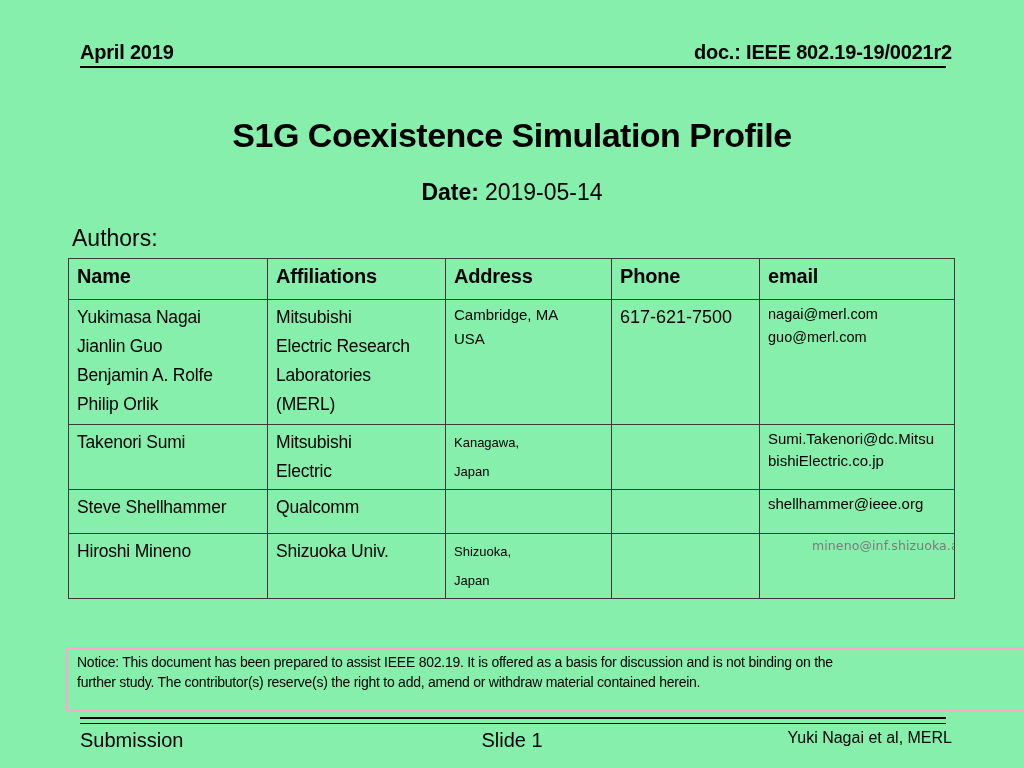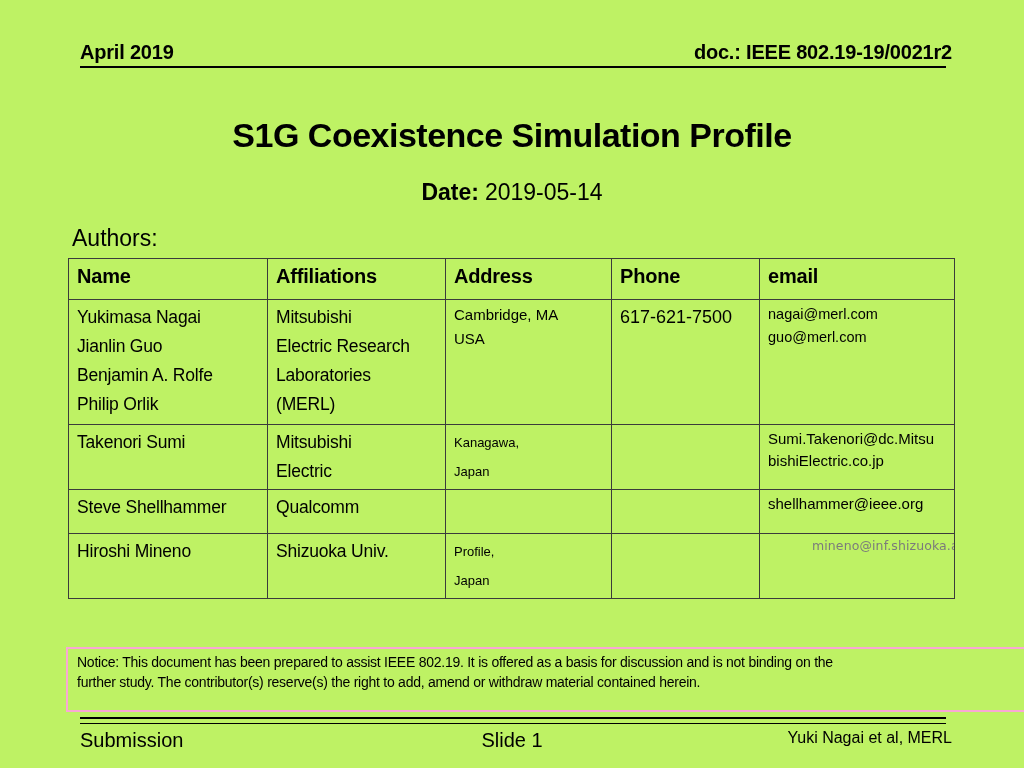--- a/index.html
+++ b/index.html
@@ -1,19 +1,19 @@
 <!DOCTYPE html>
 <html><head>
 <meta charset="utf-8">
 <style>
   html,body{margin:0;padding:0;background:#e8e8e8;}
   .slide{
     position:relative;
     width:1024px;height:768px;
-    background:#bef264;
+    background:#86efac;
     font-family:"Liberation Sans", sans-serif;
     color:#000;
     overflow:hidden;
     margin:0;
   }
   
   .hdr-left{position:absolute;left:80px;top:41px;font-size:20px;font-weight:bold;letter-spacing:-0.2px;}
   .hdr-right{position:absolute;right:72px;top:41px;font-size:20px;font-weight:bold;letter-spacing:-0.2px;}
   .hdr-rule{position:absolute;left:80px;top:66px;width:866px;height:0;border-top:2px solid #000;}
   
@@ -135,21 +135,21 @@
       </td>
     </tr>
     <tr class="r4">
       <td class="cell-lg">
         <div>Hiroshi Mineno</div>
       </td>
       <td class="cell-lg">
         <div>Shizuoka Univ.</div>
       </td>
       <td class="addr-lg">
-        <div>Profile,</div>
+        <div>Shizuoka,</div>
         <div>Japan</div>
       </td>
       <td></td>
       <td class="email-gray">
         <div>mineno@inf.shizuoka.ac.jp</div>
       </td>
     </tr>
   </tbody>
     </table>
 

